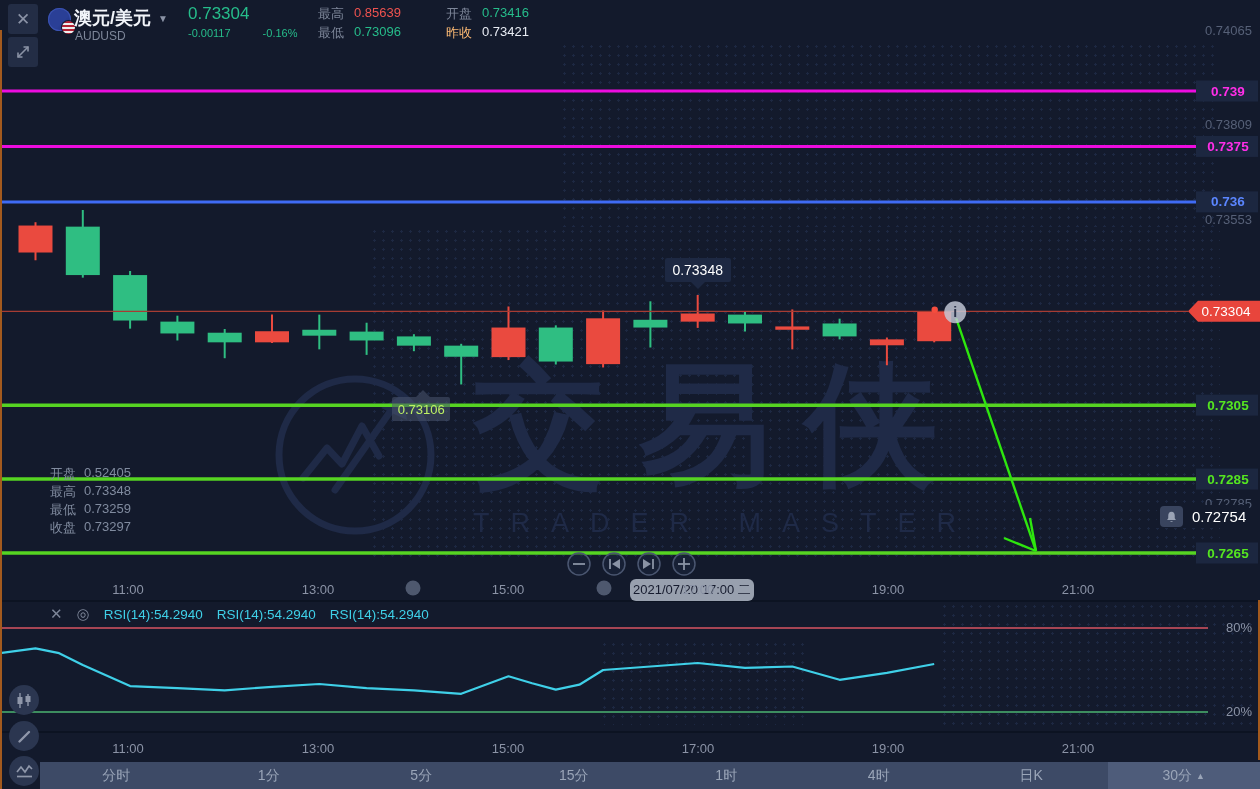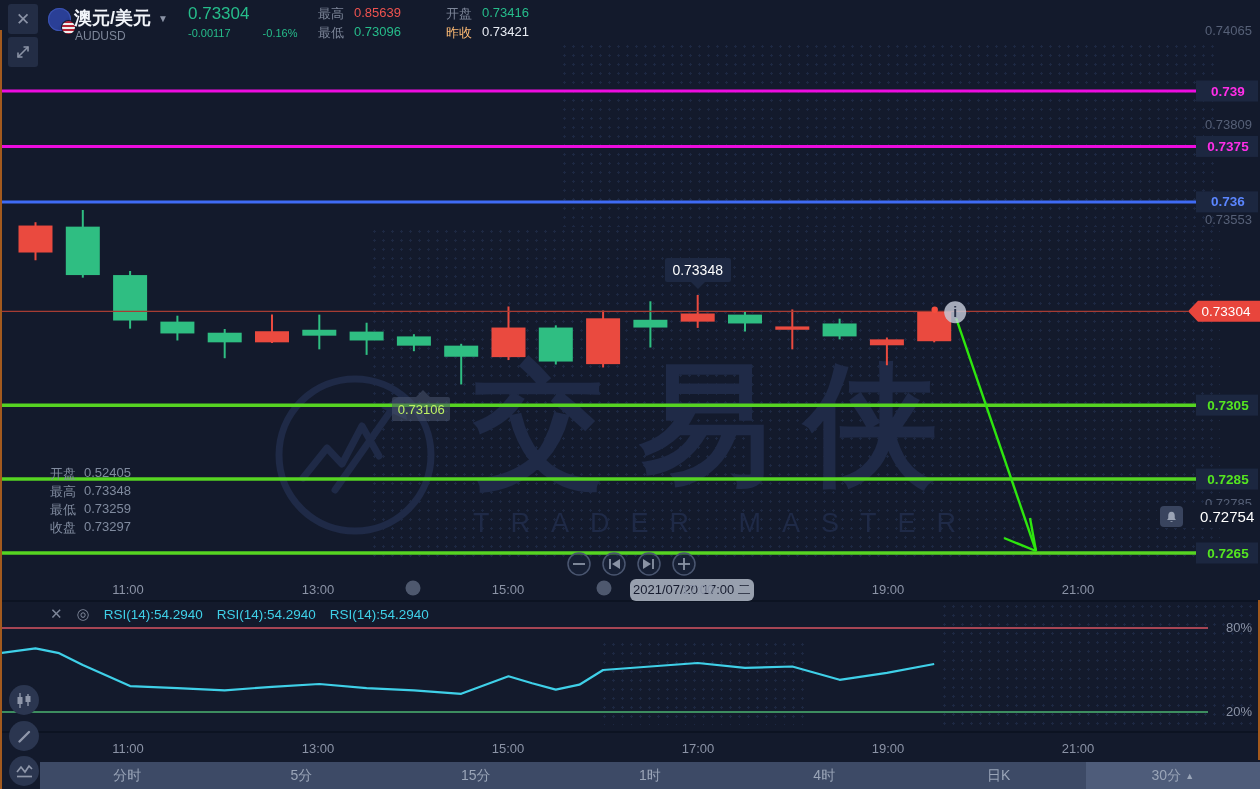--- a/index.html
+++ b/index.html
@@ -27,21 +27,21 @@
   .tooltip-dark{position:absolute;background:#1d2842;color:#fff;font-size:14px;
         display:flex;align-items:center;justify-content:center;border-radius:2px;}
   .tooltip-dark .ptr{position:absolute;left:50%;bottom:-7px;margin-left:-7px;width:0;height:0;
         border-left:7px solid transparent;border-right:7px solid transparent;border-top:7px solid #1d2842;}
   .tooltip-low{position:absolute;background:rgba(74,85,112,.55);color:#bef264;font-size:13px;
         display:flex;align-items:center;justify-content:center;border-radius:2px;text-align:center;}
   .tooltip-low .ptr{position:absolute;left:24px;top:-7px;width:0;height:0;
         border-left:7px solid transparent;border-right:7px solid transparent;border-bottom:7px solid rgba(74,85,112,.55);}
   .date-tip{position:absolute;background:#98a0ae;color:#161b2e;font-size:13px;padding:2px 3px;border-radius:6px;}
   .axis-label{position:absolute;font-size:13px;color:#8b93a6;transform:translateX(-50%);}
-  .alert-row{position:absolute;display:flex;align-items:center;gap:17px;background:#131a2c;padding:1px 3px;}
+  .alert-row{position:absolute;display:flex;align-items:center;gap:9px;background:#131a2c;padding:1px 3px;}
   .bell-box{width:23px;height:21px;background:#39445e;border-radius:4px;display:flex;align-items:center;justify-content:center;cursor:pointer;}
   .alert-price{font-size:15px;color:#fff;}
   .rsi-head{position:absolute;left:50px;top:605px;display:flex;align-items:center;gap:14px;font-size:13.5px;}
   .rsi-head .ic{color:#7d8699;font-size:15px;cursor:pointer;}
   .rsi-lab{color:#3fd0e8;}
   .pct-label{position:absolute;right:8px;font-size:13px;color:#8b93a6;}
   
   #wm{position:absolute;left:265px;top:360px;display:flex;align-items:flex-start;color:#1f2a47;pointer-events:none;}
   #wm-text{margin-left:28px;}
   #wm-title{font-size:132px;font-weight:bold;letter-spacing:34px;line-height:130px;white-space:nowrap;}
@@ -275,20 +275,21 @@
       <div class="axis-label" style="left: 128px; top: 741px;">11:00</div>
       <div class="axis-label" style="left: 318px; top: 741px;">13:00</div>
       <div class="axis-label" style="left: 508px; top: 741px;">15:00</div>
       <div class="axis-label" style="left: 698px; top: 741px;">17:00</div>
       <div class="axis-label" style="left: 888px; top: 741px;">19:00</div>
       <div class="axis-label" style="left: 1078px; top: 741px;">21:00</div>
     </div>
 
   <div id="toolbar">
       <div class="tf">分时</div>
+      <div class="tf">1分</div>
       <div class="tf">5分</div>
       <div class="tf">15分</div>
       <div class="tf">1时</div>
       <div class="tf">4时</div>
       <div class="tf">日K</div>
       <div class="tf active">
         <span>30分</span>
         <span class="up" style="font-size: 9px;">▲</span>
       </div>
     </div>

